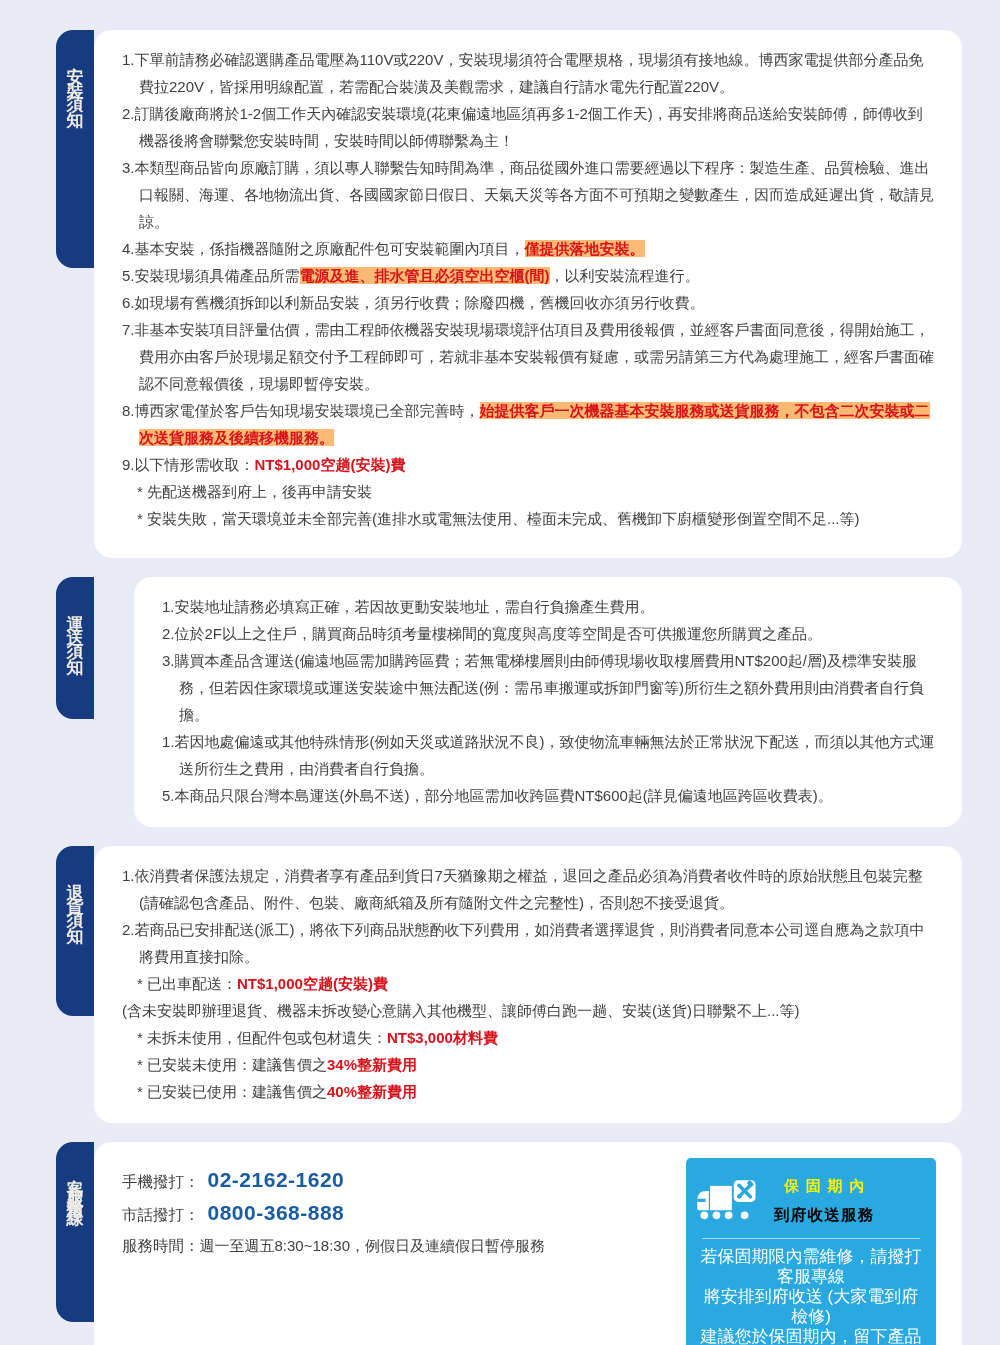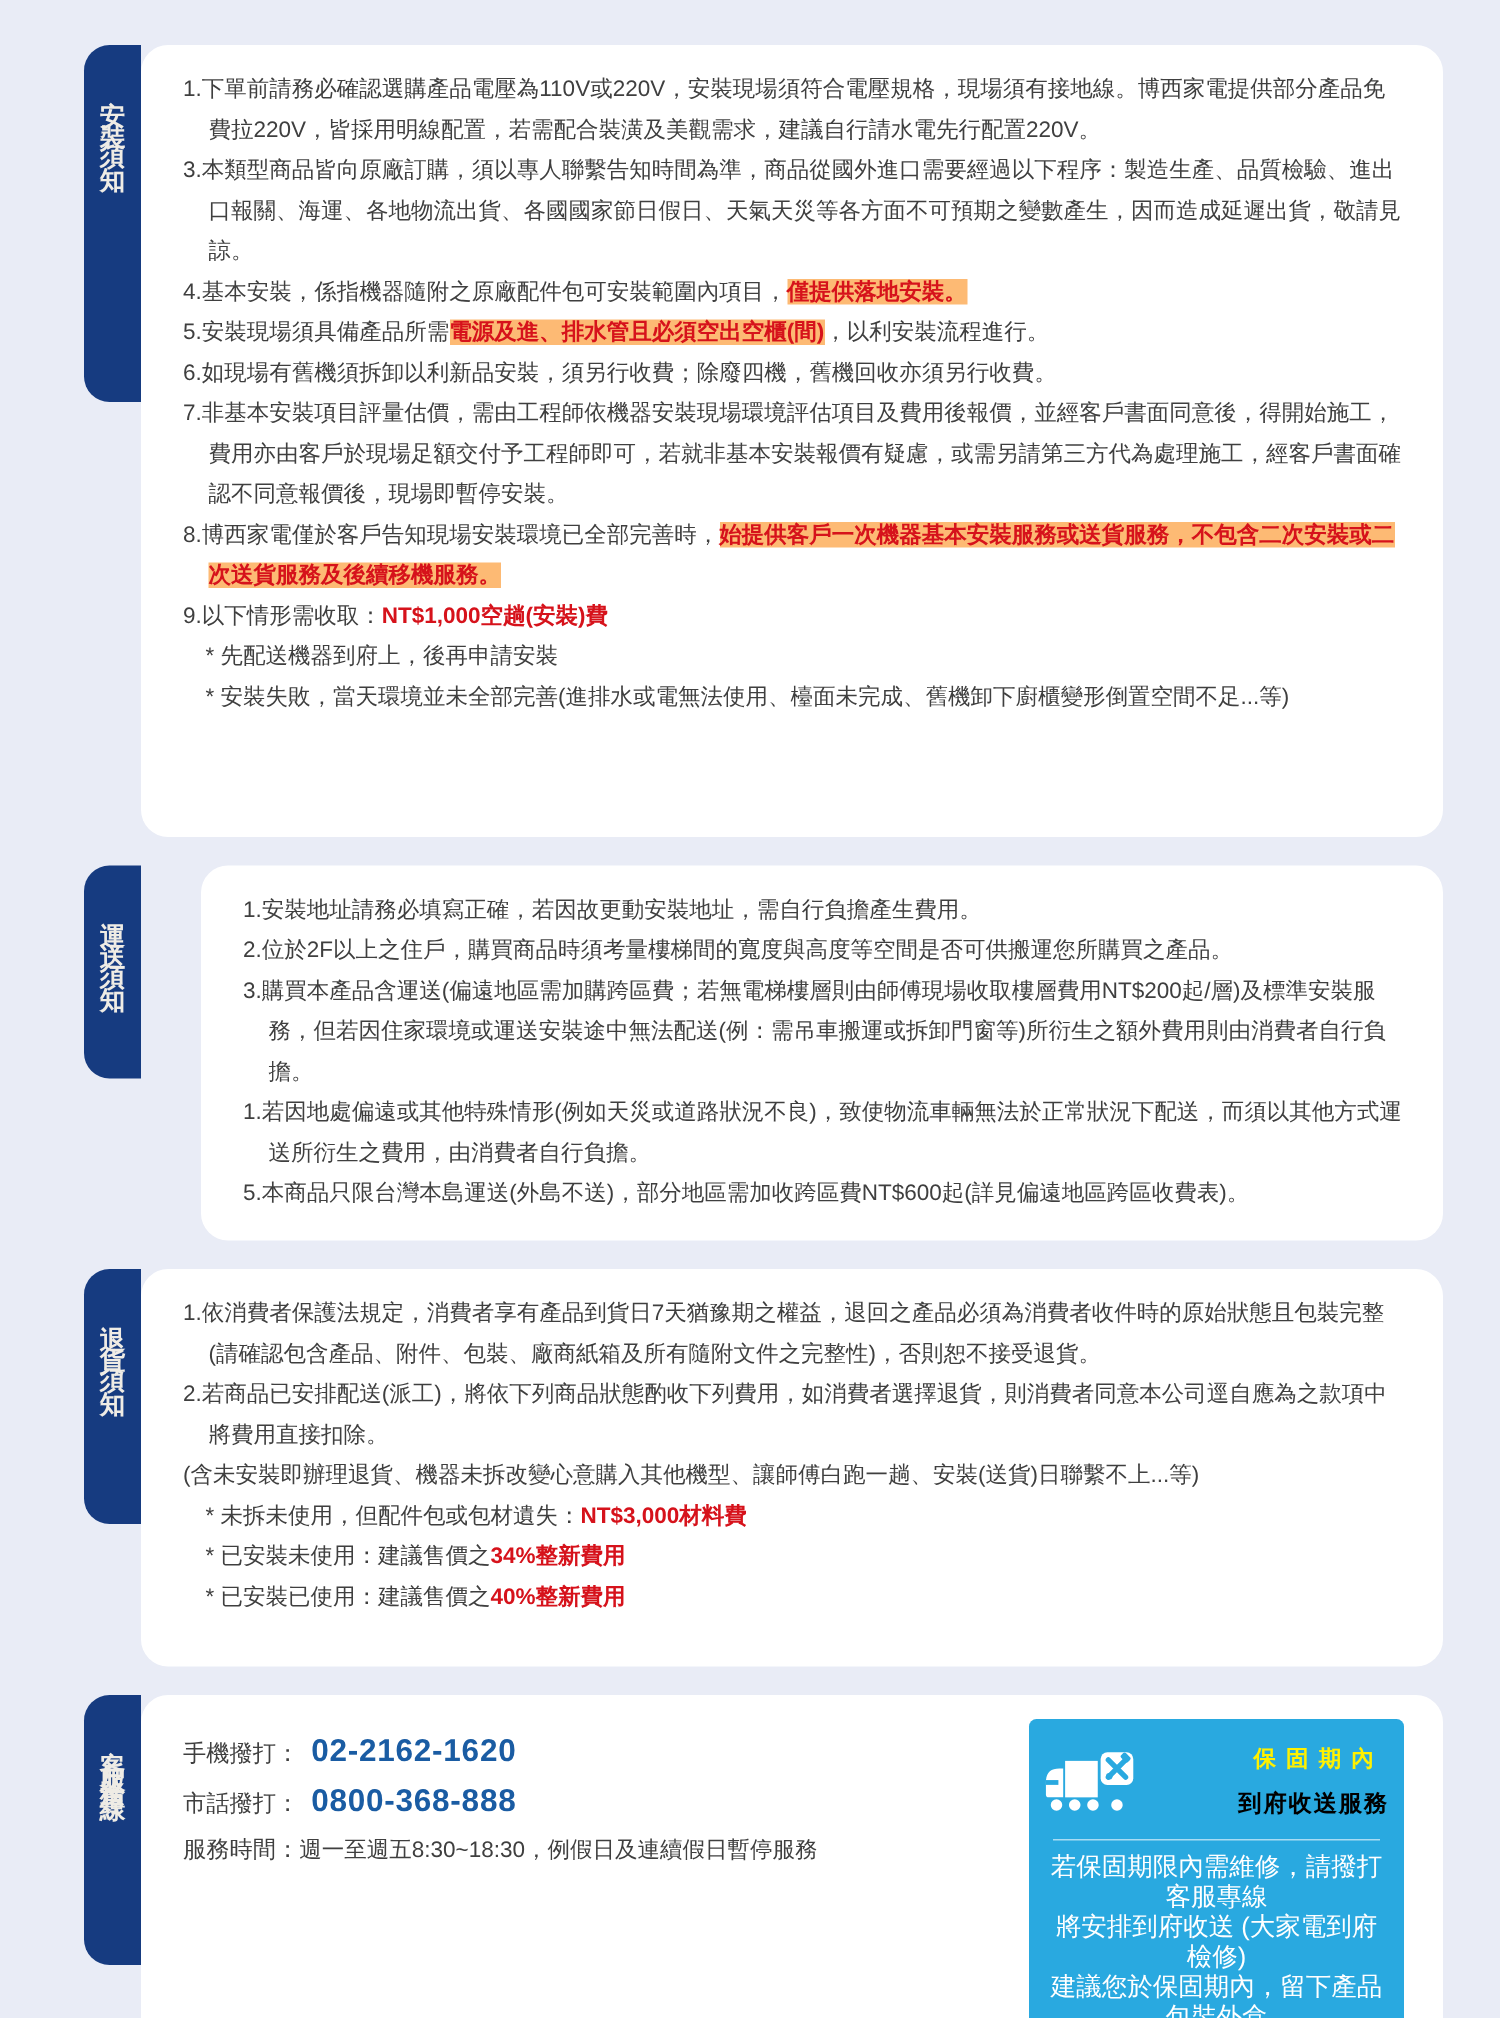--- a/index.html
+++ b/index.html
@@ -82,24 +82,23 @@
     margin-left:22px;
     background:#29A9E0;
     border-radius:5px;
     box-sizing:border-box;
     padding:12px 10px 12px 10px;
     color:#FFFFFF;
   }
   .wtop{
     display:flex;
     align-items:center;
-    justify-content:space-between;
+    justify-content:flex-start;
     gap:14px;
     padding:2px 0 10px 0;
-    font-family:Liberation Serif, serif;
   }
   .wicon{width:64px;height:42px;display:block;}
   .wtitle{text-align:center;}
   .wt1{
     color:#FFF100;
     font-weight:bold;
     font-size:15px;
     letter-spacing:0.45em;
     margin-right:-0.45em;
   }
@@ -124,20 +123,21 @@
 <body>
 
 <div class="page">
 
   <section class="section">
     <div class="tab tab1">
       <span class="tabtext sp4">安裝須知</span>
     </div>
     <div class="card card1">
       <p class="it"><span>1.下單前請務必確認選購產品電壓為110V或220V，安裝現場須符合電壓規格，現場須有接地線。博西家電提供部分產品免費拉220V，皆採用明線配置，若需配合裝潢及美觀需求，建議自行請水電先行配置220V。</span></p>
+      <p class="it"><span>2.訂購後廠商將於1-2個工作天內確認安裝環境(花東偏遠地區須再多1-2個工作天)，再安排將商品送給安裝師傅，師傅收到機器後將會聯繫您安裝時間，安裝時間以師傅聯繫為主！</span></p>
       <p class="it"><span>3.本類型商品皆向原廠訂購，須以專人聯繫告知時間為準，商品從國外進口需要經過以下程序：製造生產、品質檢驗、進出口報關、海運、各地物流出貨、各國國家節日假日、天氣天災等各方面不可預期之變數產生，因而造成延遲出貨，敬請見諒。</span></p>
       <p class="it"><span>4.基本安裝，係指機器隨附之原廠配件包可安裝範圍內項目，</span><span class="rd hl">僅提供落地安裝。</span></p>
       <p class="it"><span>5.安裝現場須具備產品所需</span><span class="rd hl">電源及進、排水管且必須空出空櫃(間)</span><span>，以利安裝流程進行。</span></p>
       <p class="it"><span>6.如現場有舊機須拆卸以利新品安裝，須另行收費；除廢四機，舊機回收亦須另行收費。</span></p>
       <p class="it"><span>7.非基本安裝項目評量估價，需由工程師依機器安裝現場環境評估項目及費用後報價，並經客戶書面同意後，得開始施工，費用亦由客戶於現場足額交付予工程師即可，若就非基本安裝報價有疑慮，或需另請第三方代為處理施工，經客戶書面確認不同意報價後，現場即暫停安裝。</span></p>
       <p class="it"><span>8.博西家電僅於客戶告知現場安裝環境已全部完善時，</span><span class="rd hl">始提供客戶一次機器基本安裝服務或送貨服務，不包含二次安裝或二次送貨服務及後續移機服務。</span></p>
       <p class="it"><span>9.以下情形需收取：</span><span class="rd">NT$1,000空趟(安裝)費</span></p>
       <p class="it star"><span>* 先配送機器到府上，後再申請安裝</span></p>
       <p class="it star"><span>* 安裝失敗，當天環境並未全部完善(進排水或電無法使用、檯面未完成、舊機卸下廚櫃變形倒置空間不足...等)</span></p>
     </div>
@@ -156,20 +156,21 @@
     </div>
   </section>
 
   <section class="section">
     <div class="tab tab3">
       <span class="tabtext sp4">退貨須知</span>
     </div>
     <div class="card card3">
       <p class="it"><span>1.依消費者保護法規定，消費者享有產品到貨日7天猶豫期之權益，退回之產品必須為消費者收件時的原始狀態且包裝完整(請確認包含產品、附件、包裝、廠商紙箱及所有隨附文件之完整性)，否則恕不接受退貨。</span></p>
       <p class="it"><span>2.若商品已安排配送(派工)，將依下列商品狀態酌收下列費用，如消費者選擇退貨，則消費者同意本公司逕自應為之款項中將費用直接扣除。</span></p>
+      <p class="it star"><span>* 已出車配送：</span><span class="rd">NT$1,000空趟(安裝)費</span></p>
       <p class="it"><span>(含未安裝即辦理退貨、機器未拆改變心意購入其他機型、讓師傅白跑一趟、安裝(送貨)日聯繫不上...等)</span></p>
       <p class="it star"><span>* 未拆未使用，但配件包或包材遺失：</span><span class="rd">NT$3,000材料費</span></p>
       <p class="it star"><span>* 已安裝未使用：建議售價之</span><span class="rd">34%整新費用</span></p>
       <p class="it star"><span>* 已安裝已使用：建議售價之</span><span class="rd">40%整新費用</span></p>
     </div>
   </section>
 
   <section class="section">
     <div class="tab tab4">
       <span class="tabtext sp6">客戶服務專線</span>

